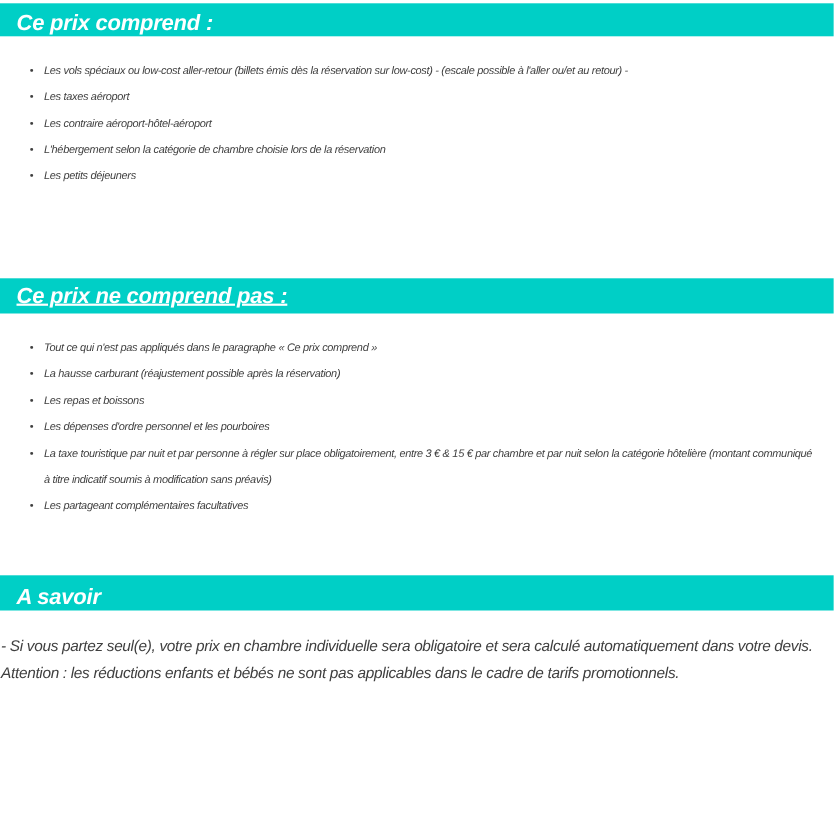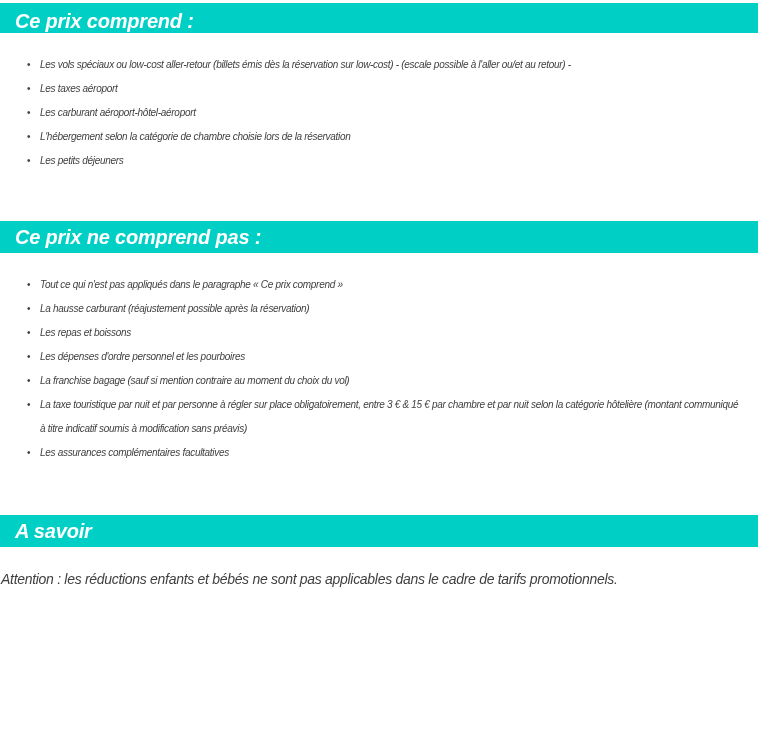--- a/index.html
+++ b/index.html
@@ -19,22 +19,22 @@
     color: #ffffff;
     font-style: italic;
     font-weight: bold;
     font-size: 20px;
     display: flex;
     align-items: center;
     padding-left: 15px;
     letter-spacing: -0.2px;
   }
   .bar-1 { margin-top: 3px;  height: 30px; align-items: flex-end; }
-  .bar-2 { margin-top: 48px; height: 32px; }
-  .bar-3 { margin-top: 50px; height: 32px; }
+  .bar-2 { margin-top: 80px; height: 32px; text-decoration: underline; }
+  .bar-3 { margin-top: 50px; height: 32px; align-items: flex-end; }
 
   ul.price-list {
     margin: 20px 0 0 0;
     padding: 0 18px 0 40px;
     font-style: italic;
     font-size: 10px;
     letter-spacing: -0.3px;
     line-height: 24px;
   }
   ul.price-list li {
@@ -63,36 +63,36 @@
 </style>
 </head>
 <body>
 
 <div class="section-header bar-1">
   <span>Ce prix comprend :</span>
 </div>
 <ul class="price-list list-1">
   <li>Les vols spéciaux ou low-cost aller-retour (billets émis dès la réservation sur low-cost) - (escale possible à l'aller ou/et au retour) -</li>
   <li>Les taxes aéroport</li>
-  <li>Les carburant aéroport-hôtel-aéroport</li>
+  <li>Les contraire aéroport-hôtel-aéroport</li>
   <li>L'hébergement selon la catégorie de chambre choisie lors de la réservation</li>
   <li>Les petits déjeuners</li>
 </ul>
 
 <div class="section-header bar-2">
   <span>Ce prix ne comprend pas :</span>
 </div>
 <ul class="price-list list-2">
   <li>Tout ce qui n'est pas appliqués dans le paragraphe « Ce prix comprend »</li>
   <li>La hausse carburant (réajustement possible après la réservation)</li>
   <li>Les repas et boissons</li>
   <li>Les dépenses d'ordre personnel et les pourboires</li>
-  <li>La franchise bagage (sauf si mention contraire au moment du choix du vol)</li>
   <li>La taxe touristique par nuit et par personne à régler sur place obligatoirement, entre 3 € &amp; 15 € par chambre et par nuit selon la catégorie hôtelière (montant communiqué à titre indicatif soumis à modification sans préavis)</li>
-  <li>Les assurances complémentaires facultatives</li>
+  <li>Les partageant complémentaires facultatives</li>
 </ul>
 
 <div class="section-header bar-3">
   <span>A savoir</span>
 </div>
 <div class="notes">
+  <p>- Si vous partez seul(e), votre prix en chambre individuelle sera obligatoire et sera calculé automatiquement dans votre devis.</p>
   <p>Attention : les réductions enfants et bébés ne sont pas applicables dans le cadre de tarifs promotionnels.</p>
 </div>
 
 </body></html>

